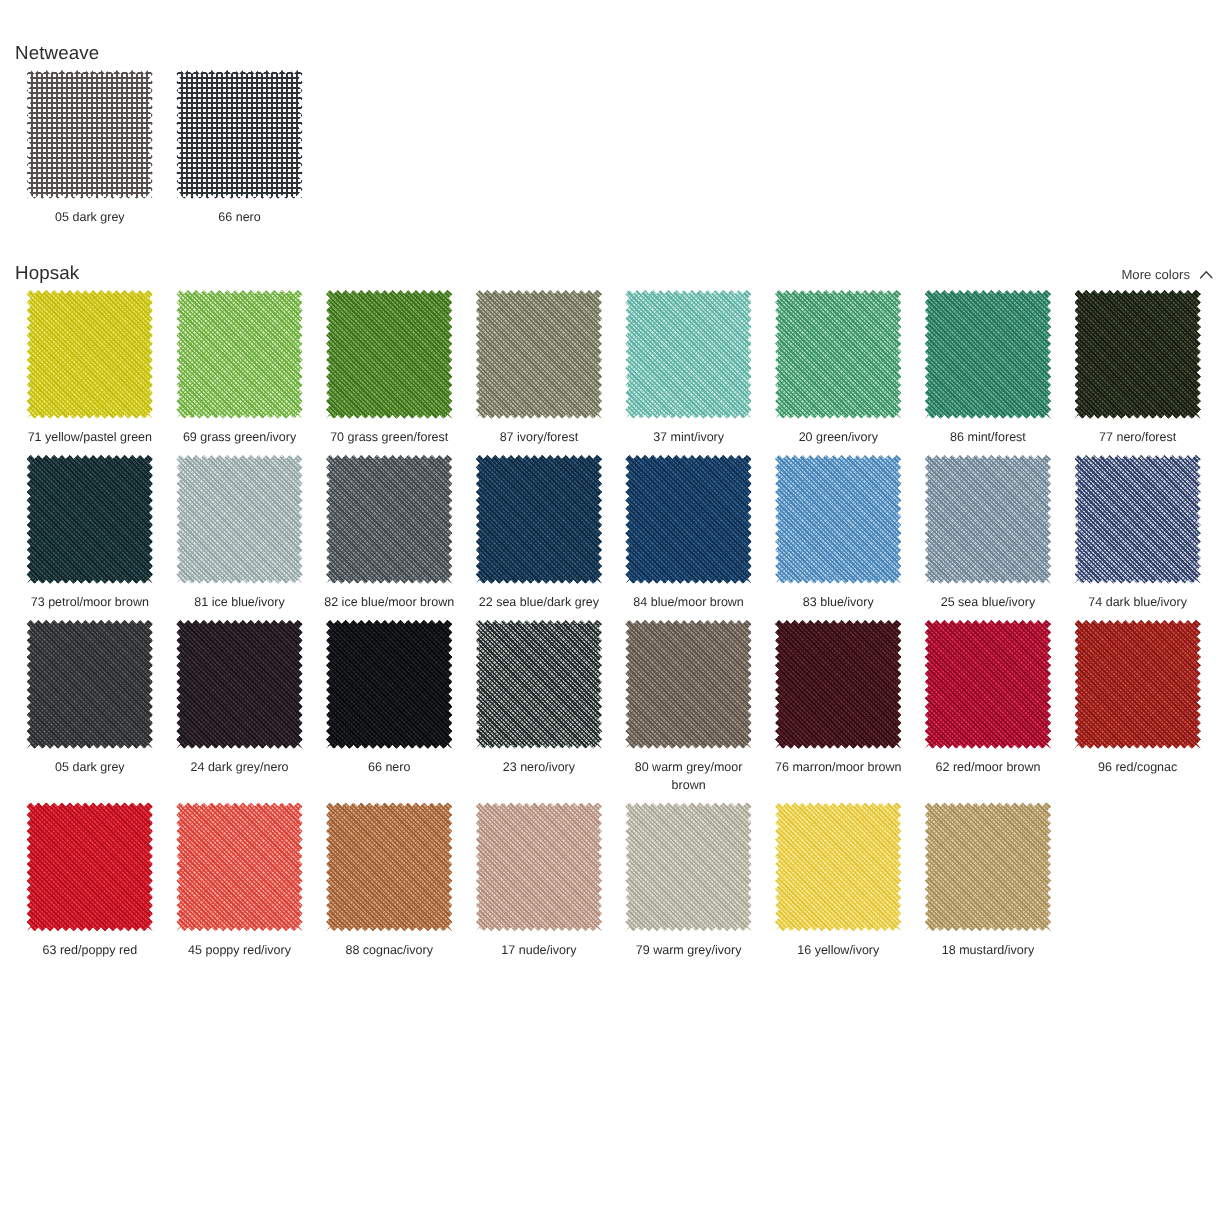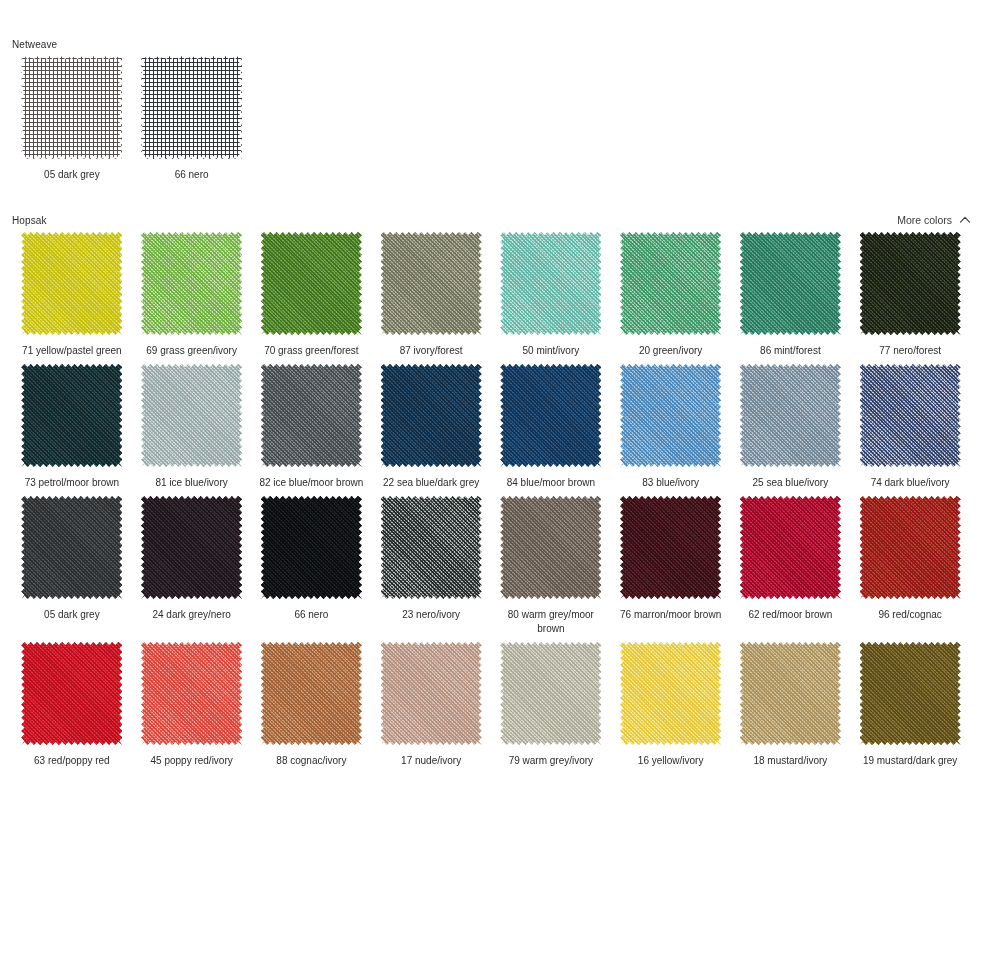--- a/index.html
+++ b/index.html
@@ -23,21 +23,21 @@
   }
 
   
   .section-head {
     display: flex;
     align-items: flex-end;
     justify-content: space-between;
     height: 36px;
   }
   .section-title {
-    font-size: 10px;
+    font-size: 15px;
     font-weight: 400;
     color: #2b2b2b;
     letter-spacing: .1px;
     line-height: 1;
   }
   .more-colors {
     display: flex;
     align-items: flex-end;
     gap: 7px;
     font-size: 10.5px;
@@ -207,21 +207,21 @@
         <div class="cell">
           <div class="swatch-wrap">
             <div class="swatch" style="background: repeating-linear-gradient(45deg, rgb(110, 112, 89) 0px, rgb(110, 112, 89) 1.3px, rgba(0, 0, 0, 0) 1.3px, rgba(0, 0, 0, 0) 2.6px), repeating-linear-gradient(-45deg, rgb(184, 184, 162) 0px, rgb(184, 184, 162) 1.3px, rgba(0, 0, 0, 0) 1.3px, rgba(0, 0, 0, 0) 2.6px), linear-gradient(rgb(143, 144, 121), rgb(143, 144, 121));"></div>
           </div>
           <div class="cell-label">87 ivory/forest</div>
         </div>
         <div class="cell">
           <div class="swatch-wrap">
             <div class="swatch" style="background: repeating-linear-gradient(45deg, rgb(99, 179, 165) 0px, rgb(99, 179, 165) 1.3px, rgba(0, 0, 0, 0) 1.3px, rgba(0, 0, 0, 0) 2.6px), repeating-linear-gradient(-45deg, rgb(196, 230, 222) 0px, rgb(196, 230, 222) 1.3px, rgba(0, 0, 0, 0) 1.3px, rgba(0, 0, 0, 0) 2.6px), linear-gradient(rgb(135, 204, 192), rgb(135, 204, 192));"></div>
           </div>
-          <div class="cell-label">50 mint/ivory</div>
+          <div class="cell-label">37 mint/ivory</div>
         </div>
         <div class="cell">
           <div class="swatch-wrap">
             <div class="swatch" style="background: repeating-linear-gradient(45deg, rgb(62, 148, 102) 0px, rgb(62, 148, 102) 1.3px, rgba(0, 0, 0, 0) 1.3px, rgba(0, 0, 0, 0) 2.6px), repeating-linear-gradient(-45deg, rgb(167, 214, 186) 0px, rgb(167, 214, 186) 1.3px, rgba(0, 0, 0, 0) 1.3px, rgba(0, 0, 0, 0) 2.6px), linear-gradient(rgb(98, 179, 134), rgb(98, 179, 134));"></div>
           </div>
           <div class="cell-label">20 green/ivory</div>
         </div>
         <div class="cell">
           <div class="swatch-wrap">
             <div class="swatch" style="background: repeating-linear-gradient(45deg, rgb(42, 115, 89) 0px, rgb(42, 115, 89) 1.3px, rgba(0, 0, 0, 0) 1.3px, rgba(0, 0, 0, 0) 2.6px), repeating-linear-gradient(-45deg, rgb(98, 176, 149) 0px, rgb(98, 176, 149) 1.3px, rgba(0, 0, 0, 0) 1.3px, rgba(0, 0, 0, 0) 2.6px), linear-gradient(rgb(61, 148, 120), rgb(61, 148, 120));"></div>
@@ -364,23 +364,17 @@
           <div class="swatch-wrap">
             <div class="swatch" style="background: repeating-linear-gradient(45deg, rgb(227, 198, 63) 0px, rgb(227, 198, 63) 1.3px, rgba(0, 0, 0, 0) 1.3px, rgba(0, 0, 0, 0) 2.6px), repeating-linear-gradient(-45deg, rgb(248, 233, 147) 0px, rgb(248, 233, 147) 1.3px, rgba(0, 0, 0, 0) 1.3px, rgba(0, 0, 0, 0) 2.6px), linear-gradient(rgb(242, 217, 94), rgb(242, 217, 94));"></div>
           </div>
           <div class="cell-label">16 yellow/ivory</div>
         </div>
         <div class="cell">
           <div class="swatch-wrap">
             <div class="swatch" style="background: repeating-linear-gradient(45deg, rgb(167, 143, 94) 0px, rgb(167, 143, 94) 1.3px, rgba(0, 0, 0, 0) 1.3px, rgba(0, 0, 0, 0) 2.6px), repeating-linear-gradient(-45deg, rgb(216, 198, 157) 0px, rgb(216, 198, 157) 1.3px, rgba(0, 0, 0, 0) 1.3px, rgba(0, 0, 0, 0) 2.6px), linear-gradient(rgb(191, 168, 120), rgb(191, 168, 120));"></div>
           </div>
           <div class="cell-label">18 mustard/ivory</div>
-        </div>
-        <div class="cell">
-          <div class="swatch-wrap">
-            <div class="swatch" style="background: repeating-linear-gradient(45deg, rgb(88, 74, 26) 0px, rgb(88, 74, 26) 1.3px, rgba(0, 0, 0, 0) 1.3px, rgba(0, 0, 0, 0) 2.6px), repeating-linear-gradient(-45deg, rgb(143, 124, 59) 0px, rgb(143, 124, 59) 1.3px, rgba(0, 0, 0, 0) 1.3px, rgba(0, 0, 0, 0) 2.6px), linear-gradient(rgb(117, 98, 39), rgb(117, 98, 39));"></div>
-          </div>
-          <div class="cell-label">19 mustard/dark grey</div>
         </div>
       </div>
   </div>
 
 </div>
 
 </body></html>

